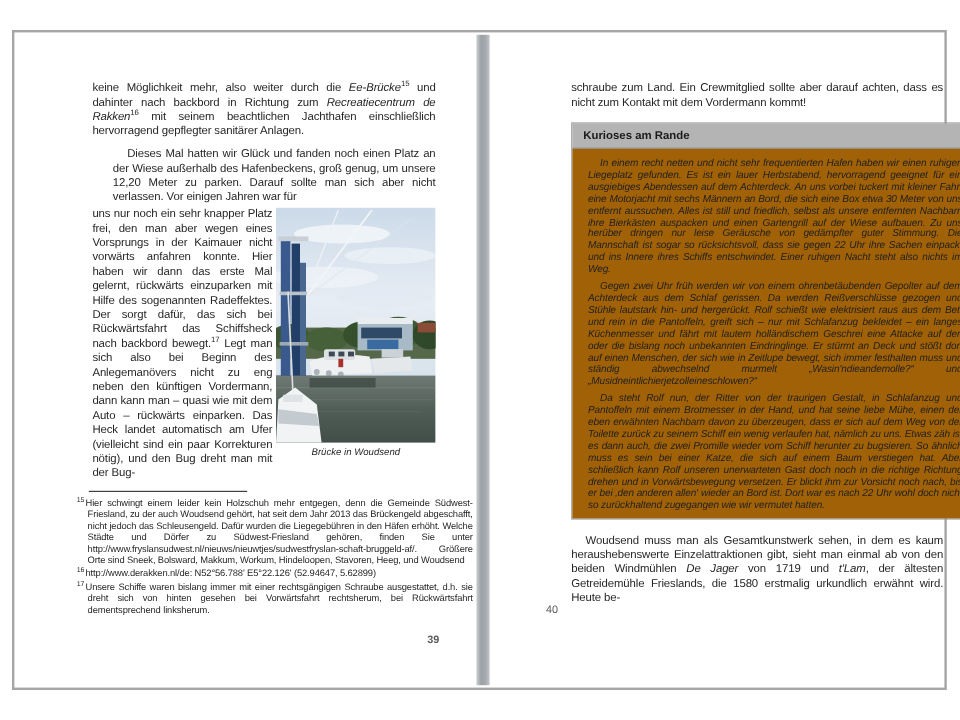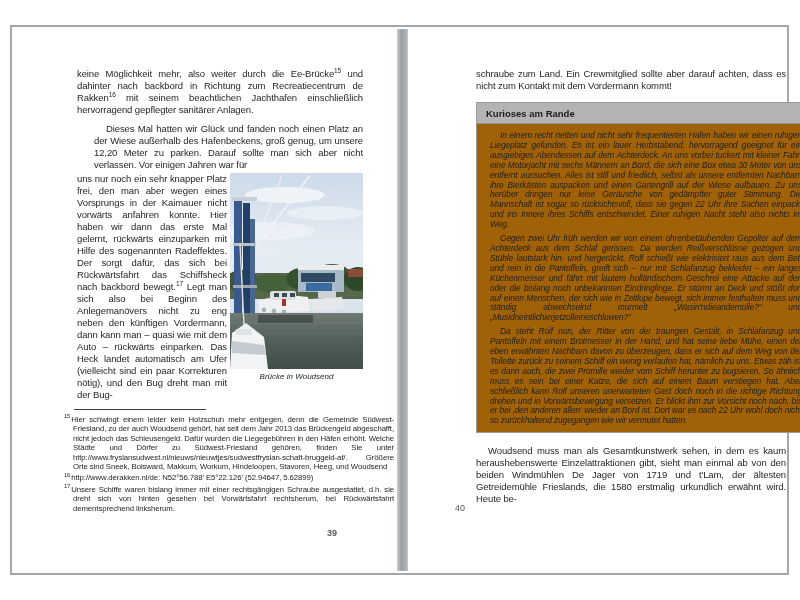--- a/index.html
+++ b/index.html
@@ -21,31 +21,31 @@
   .figure{width:133px;margin-left:3px;}
   .figure svg{display:block;width:133px;height:196px;}
   .caption{font-size:8px;font-style:italic;text-align:center;margin-top:3px;color:#262626;}
   sup.fnref{font-size:6.5px;vertical-align:super;line-height:0;}
   .fnrule{width:132px;border-top:1.5px solid #3f3f3f;margin:8px 0 5px -3px;}
   .footnotes{width:330px;margin-left:-13px;font-size:7.8px;line-height:9.4px;text-align:justify;
              letter-spacing:-0.1px;overflow-wrap:break-word;}
   .fn{margin:0 0 2px 0;padding-left:9px;text-indent:-9px;}
   .fn .fnmark{font-size:5.8px;vertical-align:super;line-height:0;margin-right:1px;}
   .pagenum{position:absolute;font-size:9px;color:#595959;}
-  .pn-left{left:315px;top:501px;font-weight:bold;}
+  .pn-left{left:344px;top:501px;font-weight:bold;}
   .pn-right{left:443px;top:476px;}
   .kbox{margin-top:10px;width:339px;border:1px solid #9b9b9b;box-sizing:border-box;}
   .kbox-header{background:#b4b4b4;border-bottom:1px solid #8f8f8f;padding:5px 9px 4px 9px;
                font-size:9.5px;font-weight:bold;color:#1a1a1a;}
   .kbox-body{background:#a16207;padding:7px 12px 6px 13px;}
   .kbox-body p{margin:0 0 4px 0;font-size:8.4px;line-height:9.9px;font-style:italic;
                text-align:justify;text-indent:10px;color:#1f1f1f;letter-spacing:-0.1px;}
   .kbox-body p:last-child{margin-bottom:0;}
   .parabottom{margin-top:12px;}
-  .it{}
+  .it{font-style:italic;}
 </style>
 </head>
 <body>
 
 <div class="canvas">
   <div class="slide">
 
     <div class="page page-left">
       <p class="body m0"><span>keine Möglichkeit mehr, also weiter durch die </span><span class="it">Ee-Brücke</span><sup class="fnref">15</sup><span> und dahinter nach backbord in Richtung zum </span><span class="it">Recreatiecentrum de Rakken</span><sup class="fnref">16</sup><span> mit seinem beachtlichen Jachthafen einschließlich hervorragend gepflegter sanitärer Anlagen.</span></p>
 

